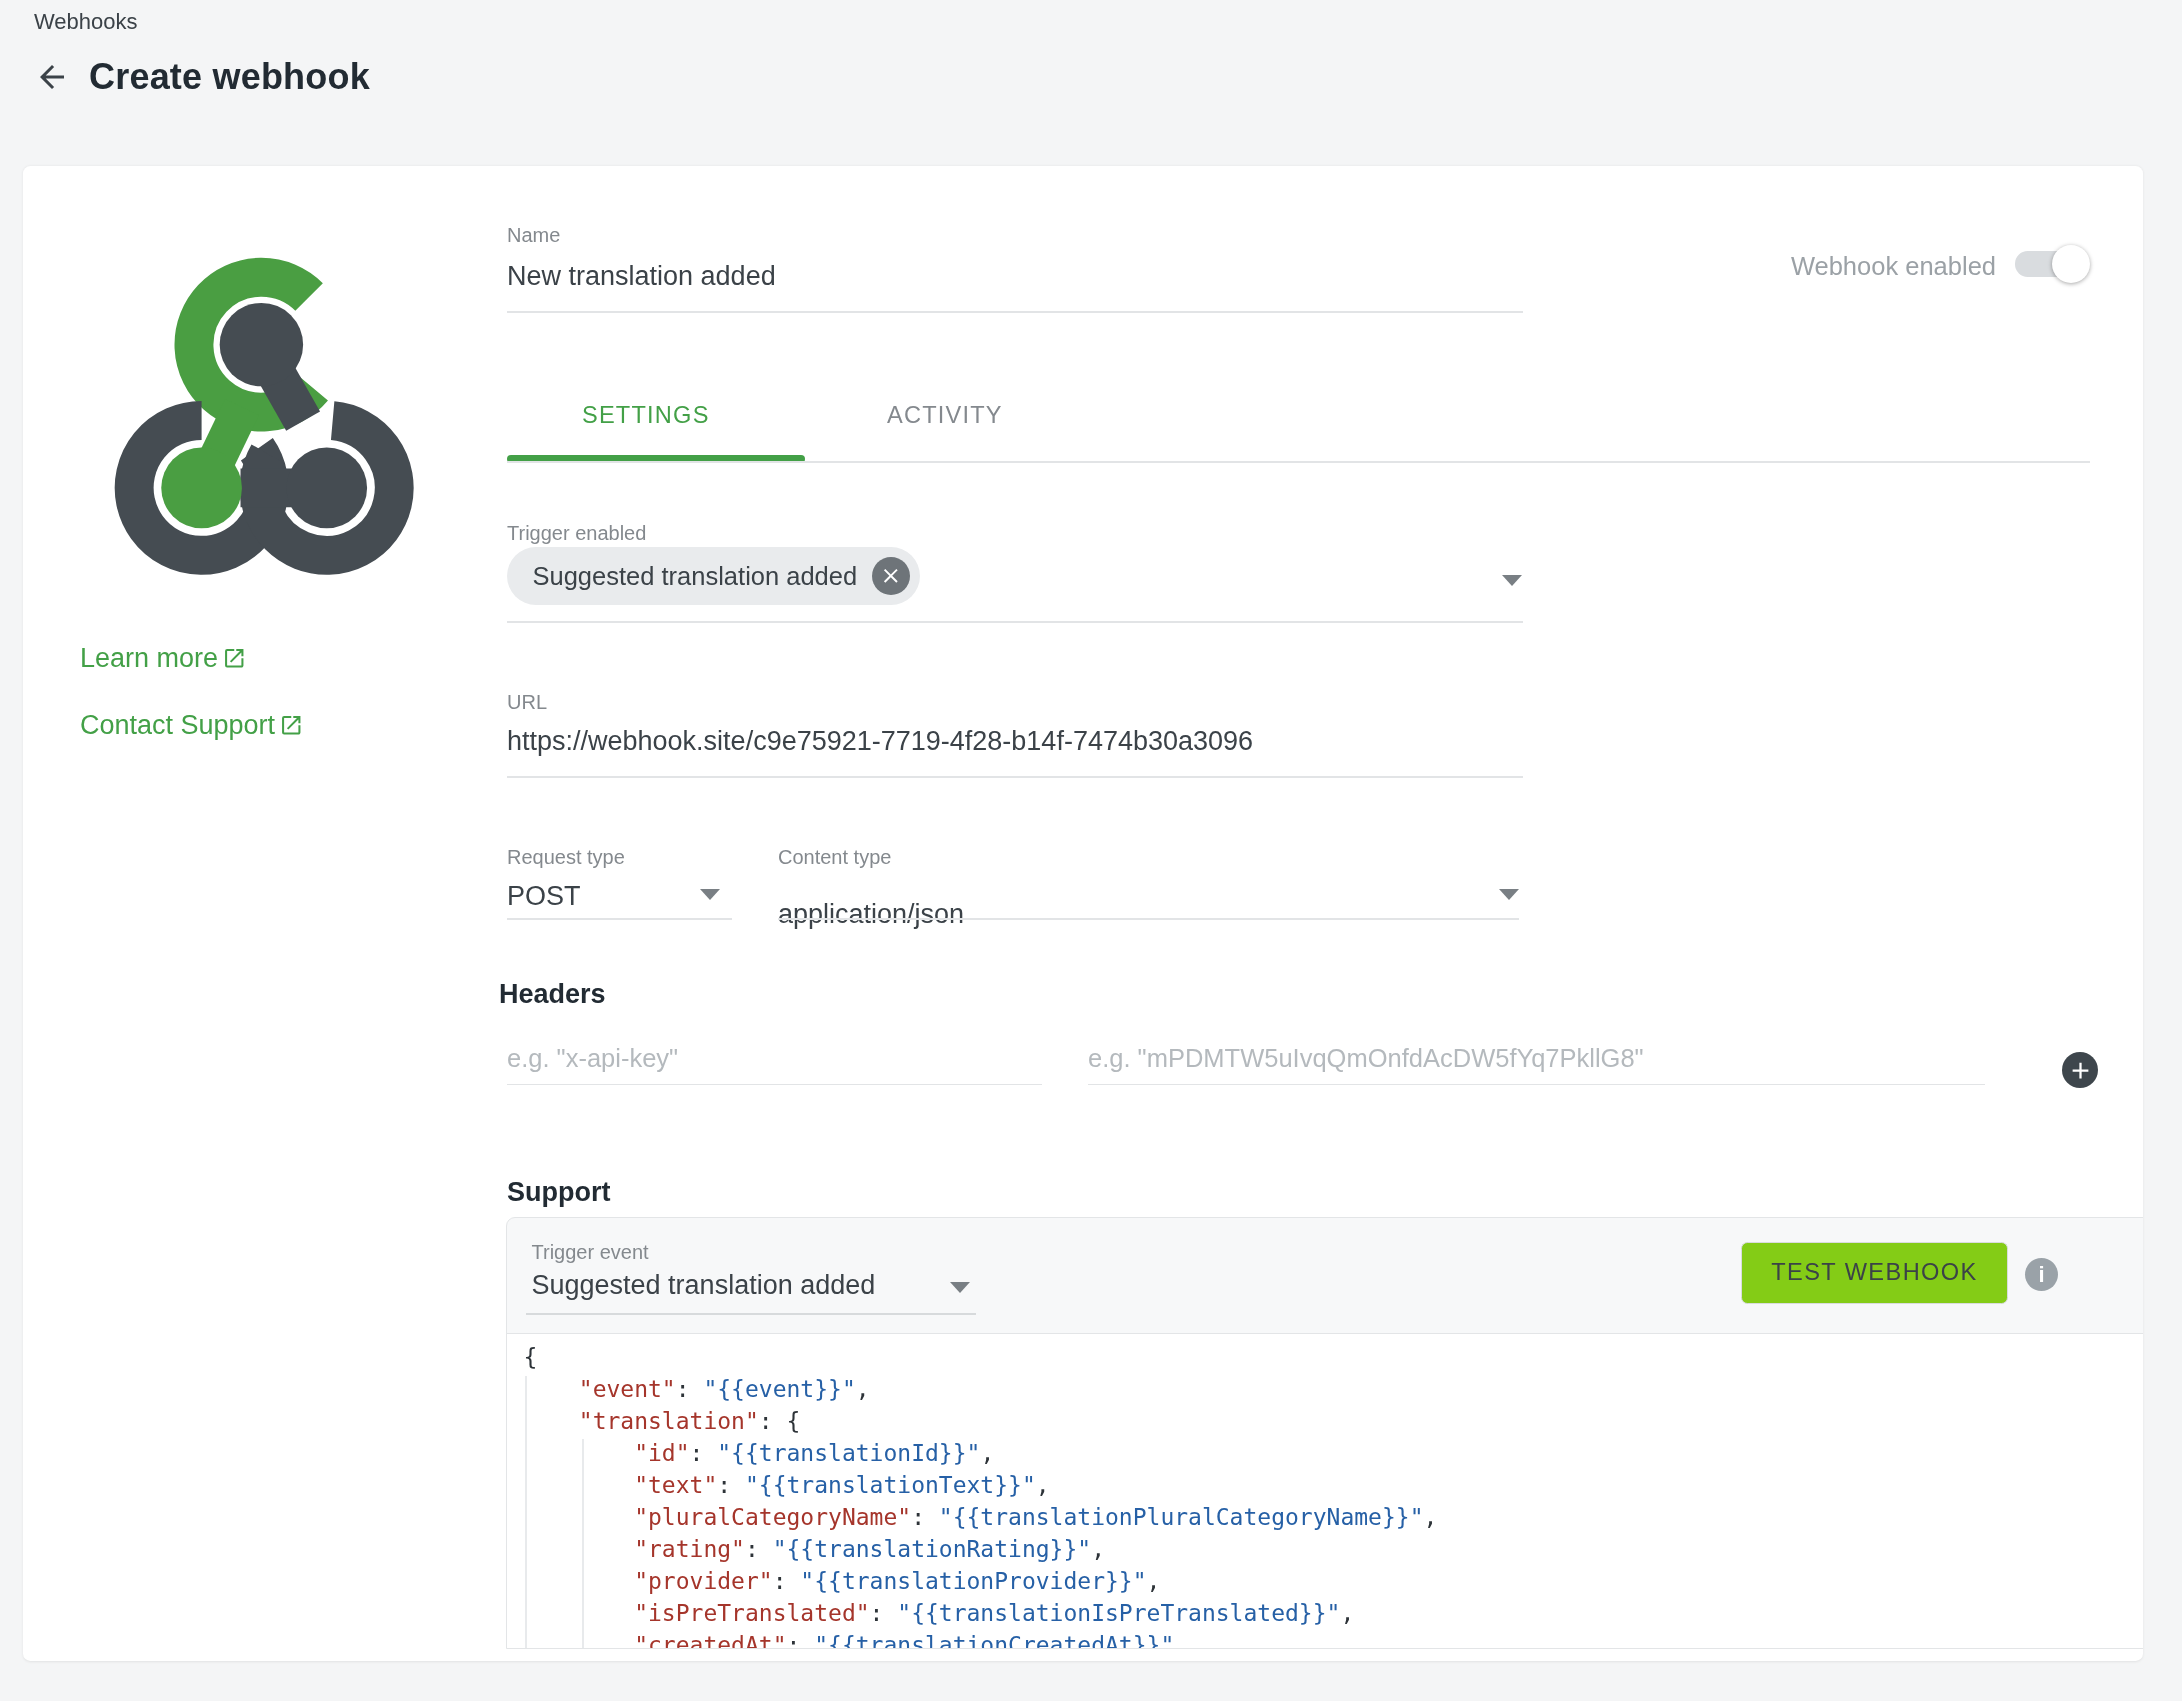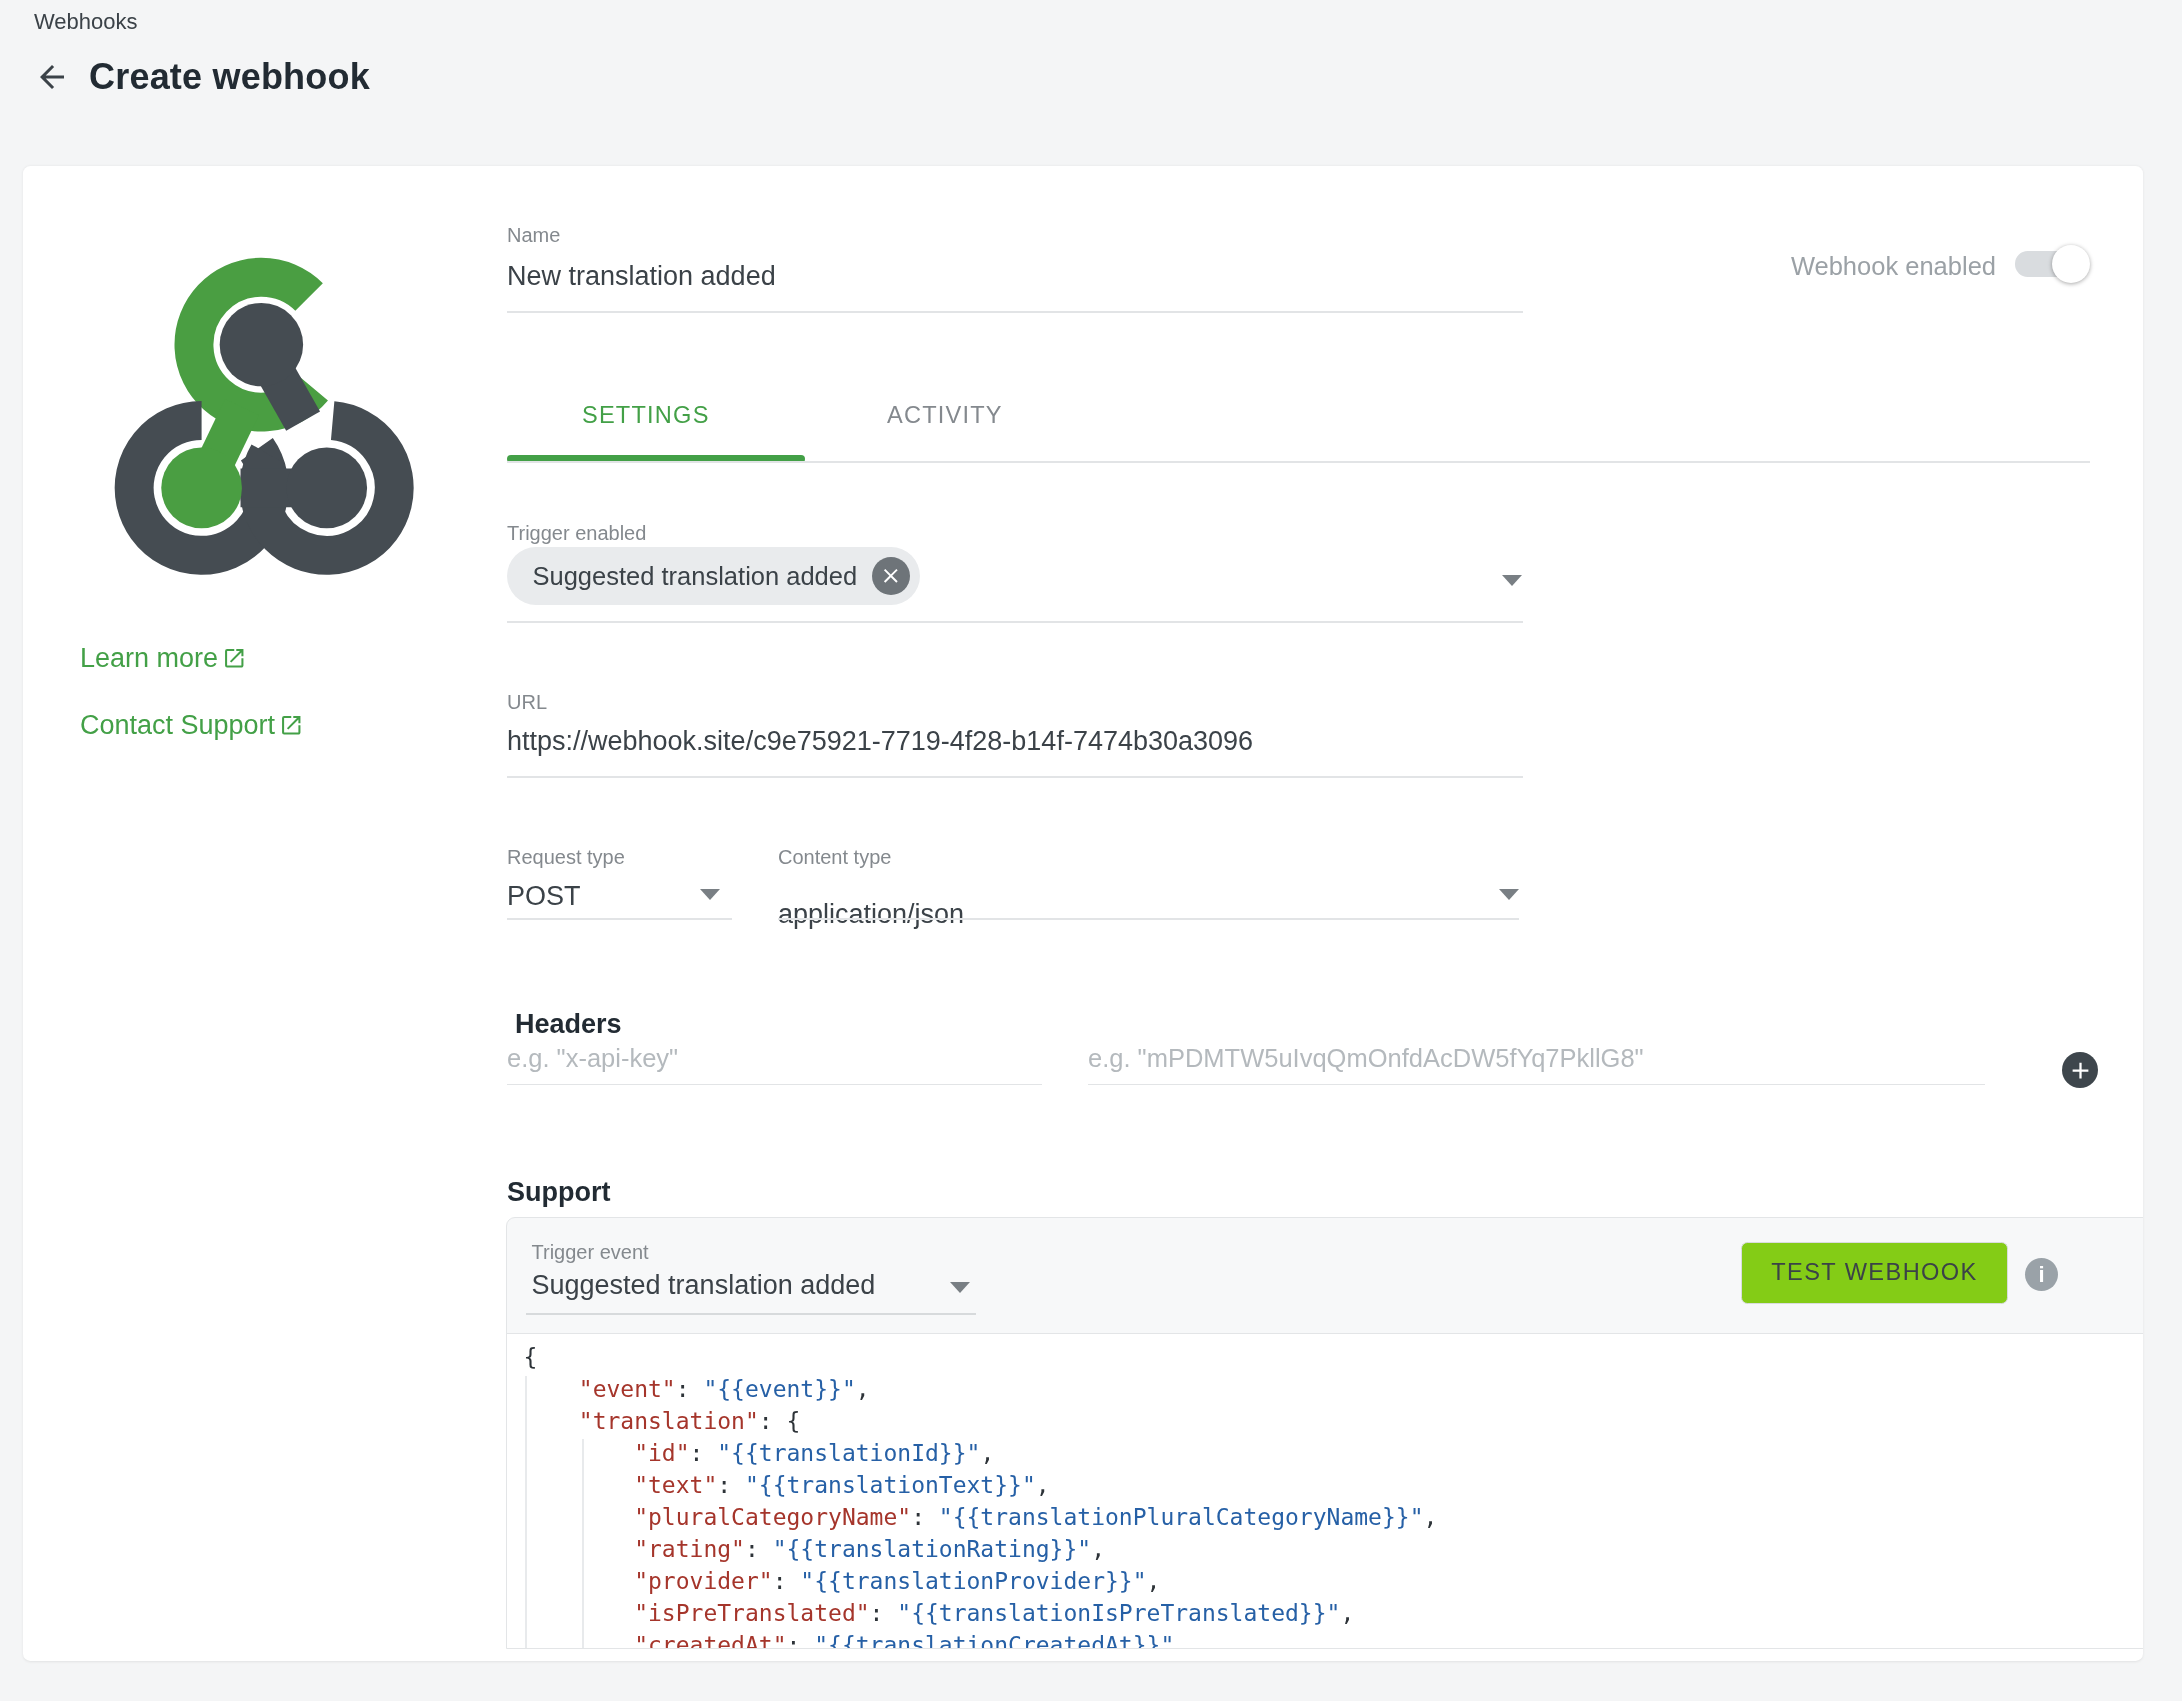--- a/index.html
+++ b/index.html
@@ -64,21 +64,21 @@
   .req-label{left:484px;top:680px;}
   .req-value{left:484px;top:715px;}
   .req-caret{left:677px;top:723px;}
   .req-line{left:484px;top:752px;width:225px;}
   .ct-label{left:755px;top:680px;}
   .ct-value{left:755px;top:733px;}
   .ct-caret{left:1476px;top:723px;}
   .ct-line{left:755px;top:752px;width:741px;}
 
   .hdr-title,.pl-title{font-size:27px;font-weight:bold;color:var(--title);}
-  .hdr-title{left:492px;top:813px;margin-top:30px;}
+  .hdr-title{left:476px;top:813px;}
   .hdr-input{height:53px;background:transparent;border:none;border-bottom:1.8px solid var(--line);
              font-family:"Liberation Sans",sans-serif;font-size:25.5px;color:var(--txt);outline:none;}
   .hdr-input::placeholder{color:var(--placeholder);}
   .hk{left:484px;top:866px;width:535px;}
   .hv{left:1065px;top:866px;width:897px;}
   .plus-btn{left:2039px;top:886px;width:36px;height:36px;border-radius:50%;background:#3e464c;
             display:flex;align-items:center;justify-content:center;cursor:pointer;}
   .plus-btn svg{width:27px;height:27px;fill:#fff;}
 
   .pl-title{left:484px;top:1011px;}

